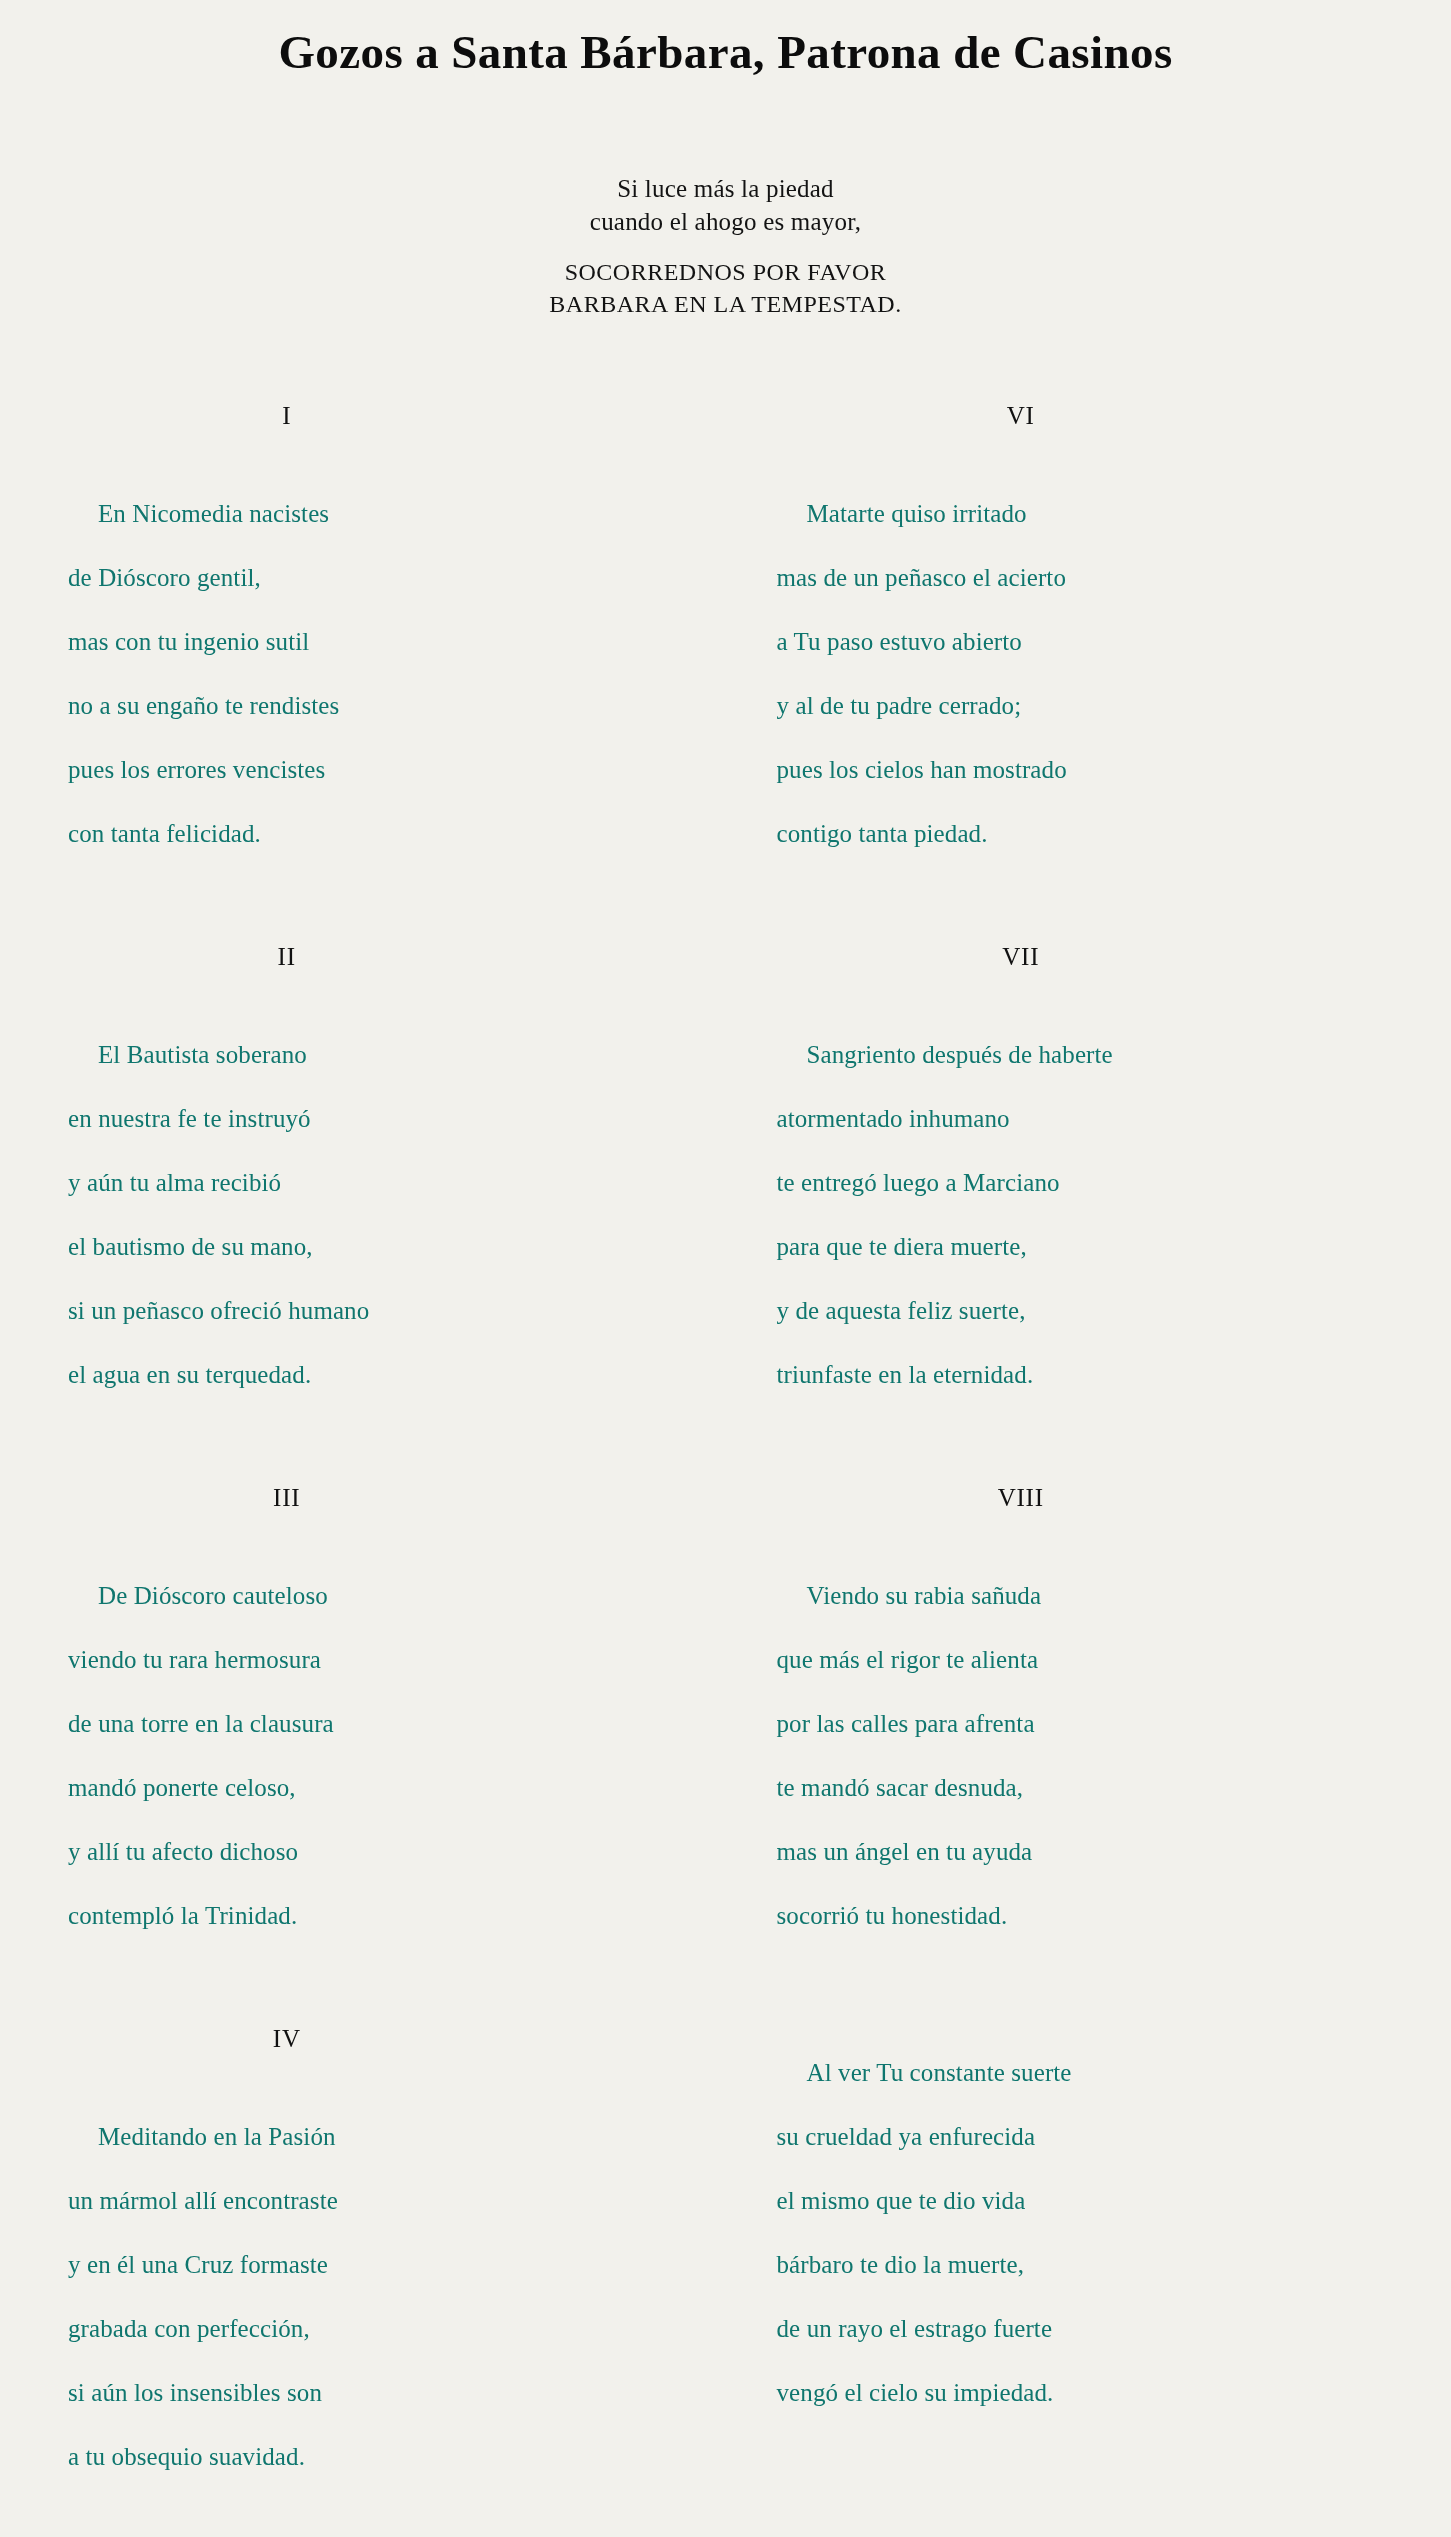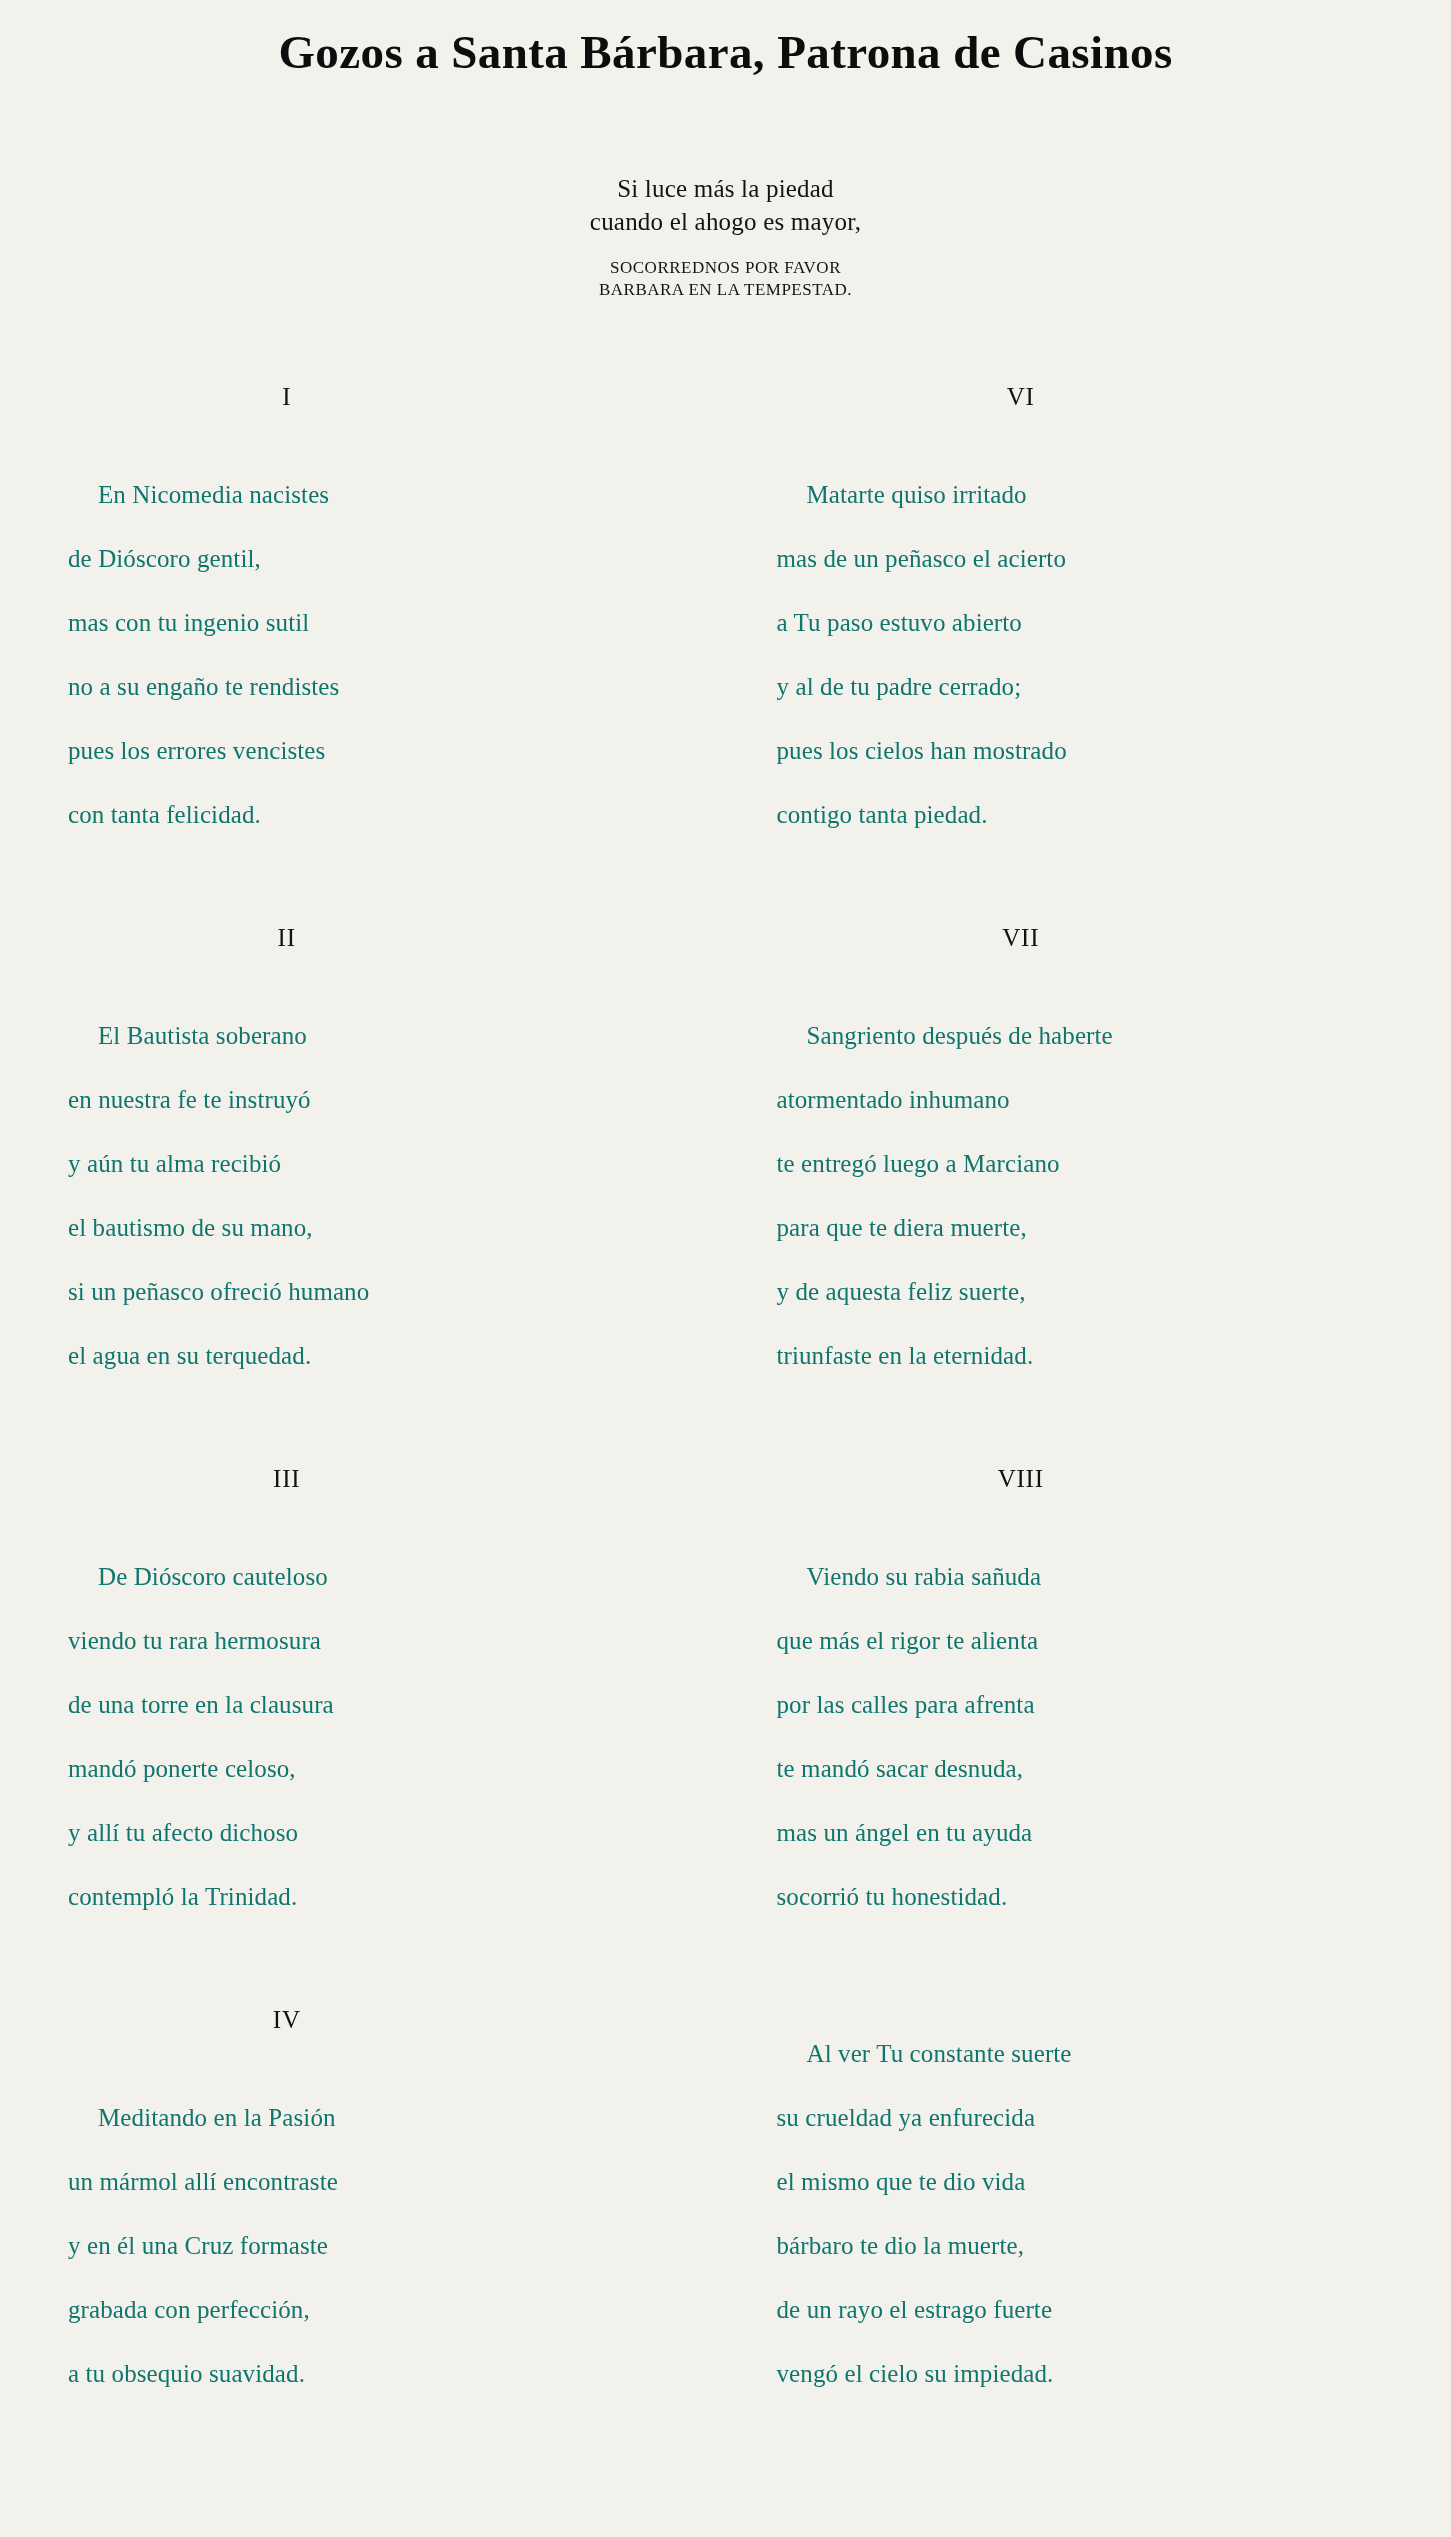--- a/index.html
+++ b/index.html
@@ -37,21 +37,21 @@
     text-align: center;
     font-size: 25px;
     line-height: 1.33;
     color: #131313;
   }
   .intro .line {
     letter-spacing: 0.2px;
   }
   .intro .refrain {
     margin-top: 18.6px;
-    font-size: 17px;
+    font-size: 24px;
     letter-spacing: 0.5px;
   }
   .columns {
     margin-top: 81px;
     display: flex;
     gap: 0px;
     align-items: flex-start;
   }
   .col {
     width: 50%;
@@ -150,20 +150,21 @@
         </div>
       </div>
 
       <div class="stanza">
         <div class="stanza-num">IV</div>
         <div class="verse">
           <span class="vline indent">Meditando en la Pasión</span>
           <span class="vline">un mármol allí encontraste</span>
           <span class="vline">y en él una Cruz formaste</span>
           <span class="vline">grabada con perfección,</span>
+          <span class="vline">si aún los insensibles son</span>
           <span class="vline">a tu obsequio suavidad.</span>
         </div>
       </div>
 
     </div>
 
     <div class="col col-right">
 
       <div class="stanza">
         <div class="stanza-num">VI</div>

